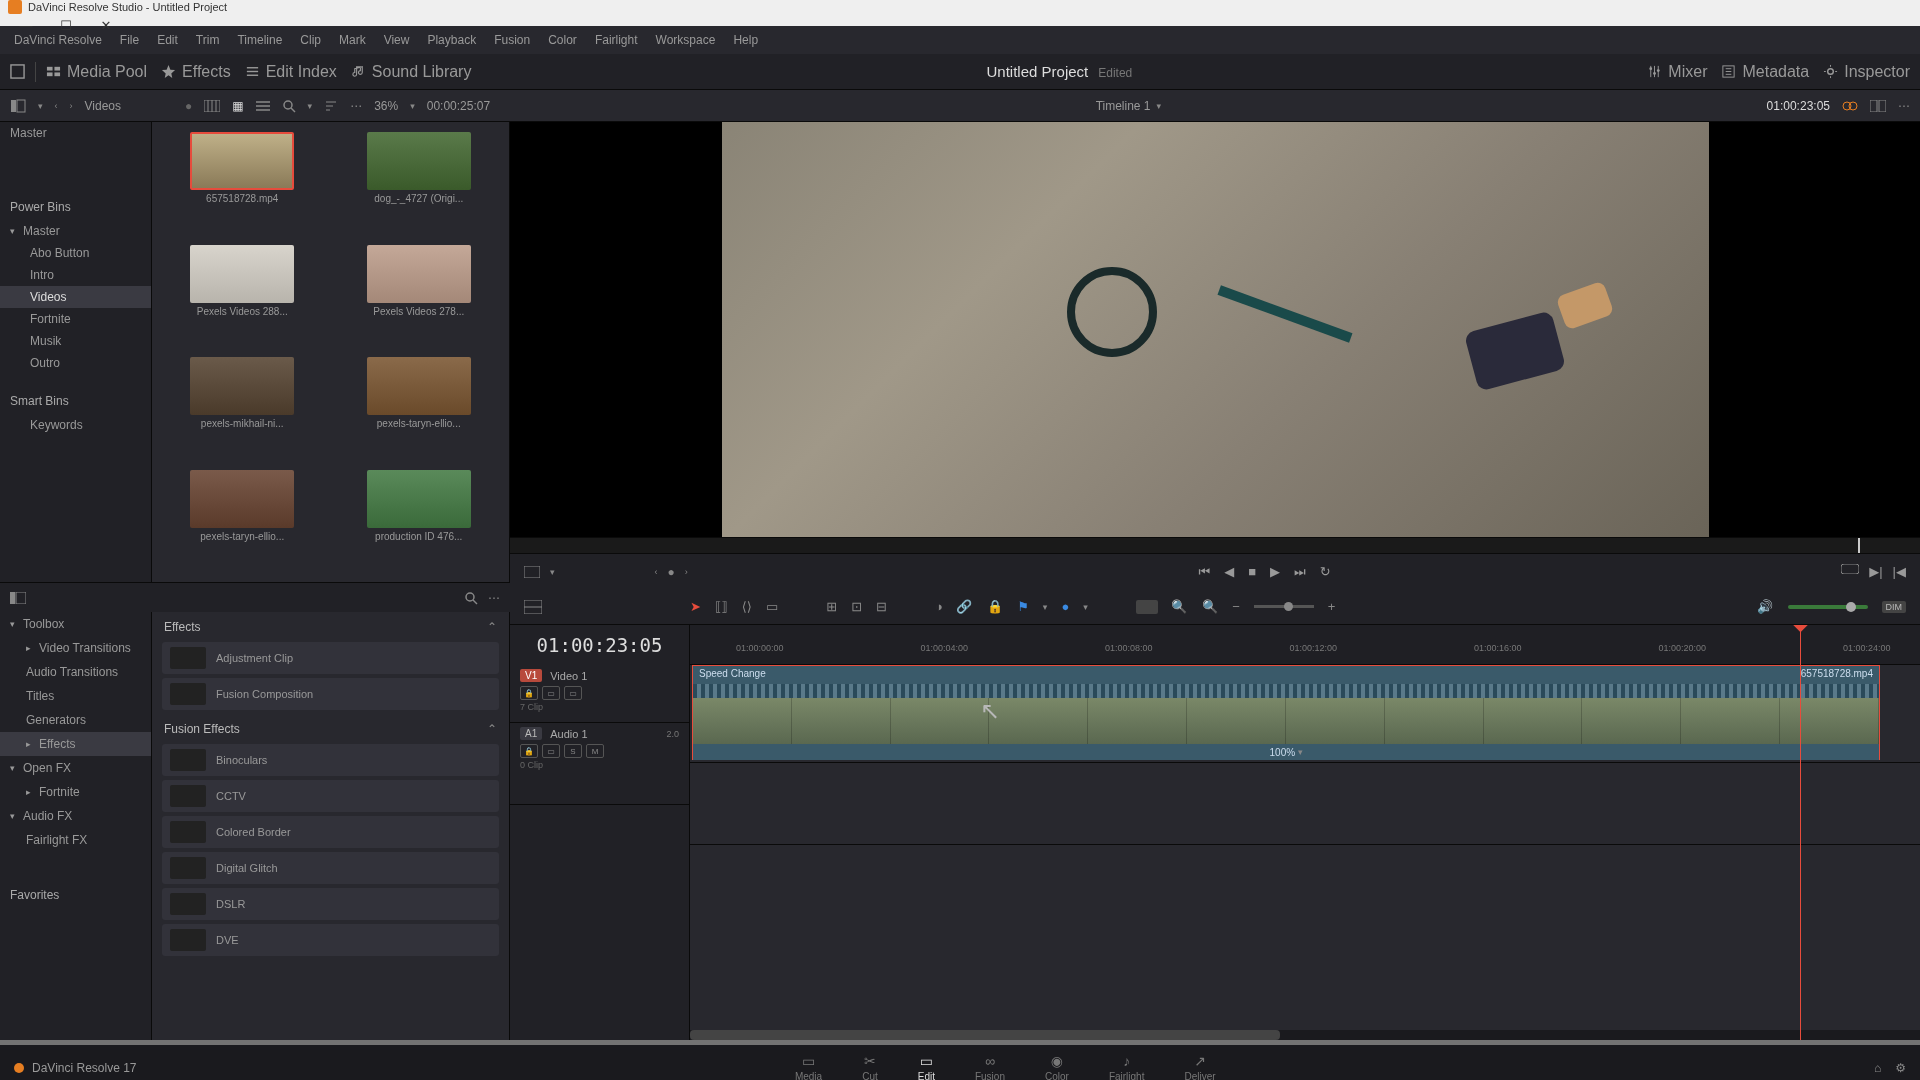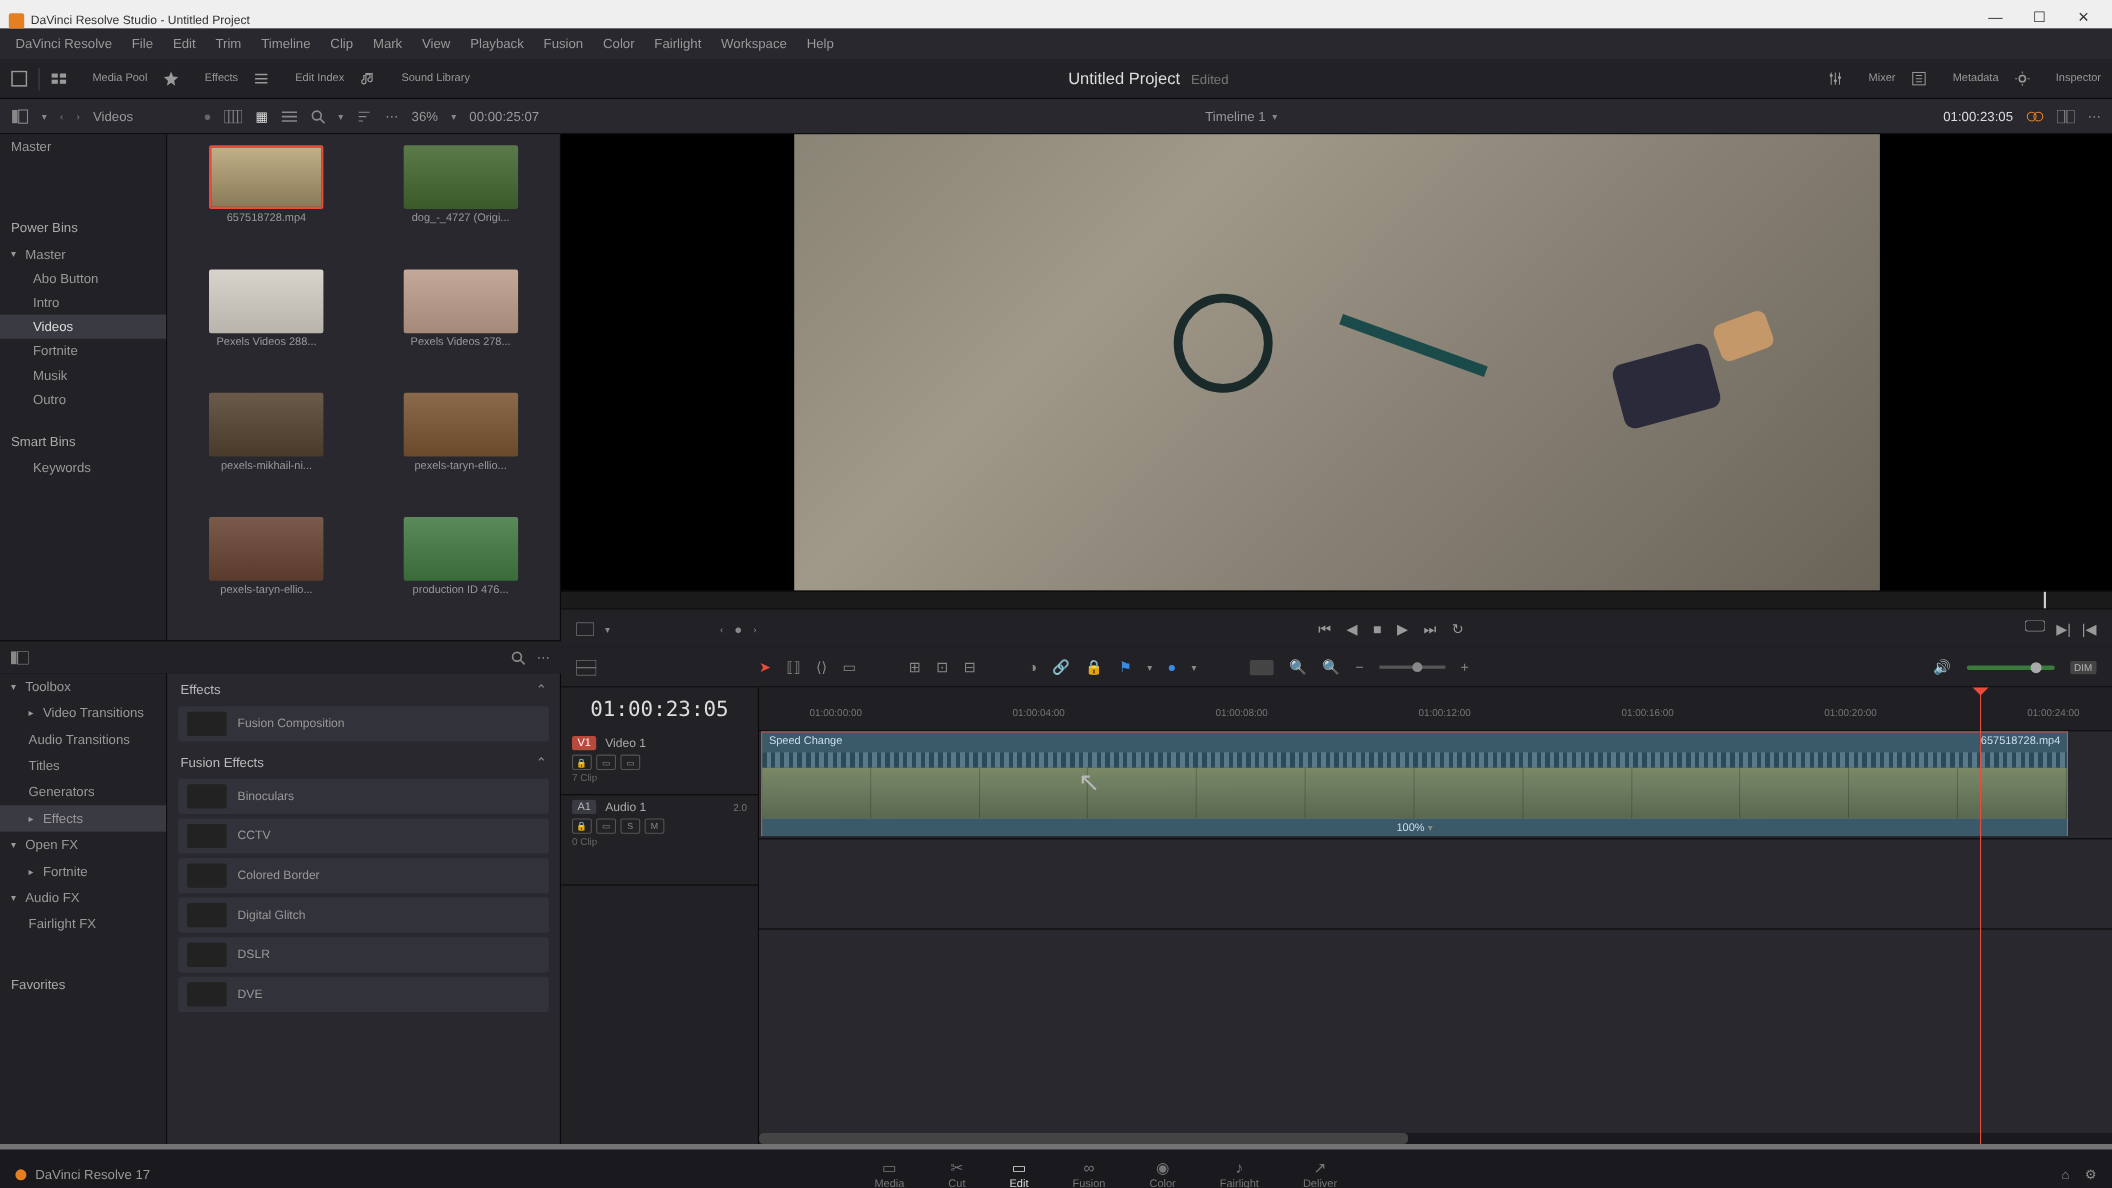--- a/index.html
+++ b/index.html
@@ -1,33 +1,33 @@
 <!DOCTYPE html>
 <html><head>
 <meta charset="utf-8">
 <style>
 * { margin: 0; padding: 0; box-sizing: border-box; font-family: -apple-system, BlinkMacSystemFont, "Segoe UI", Arial, sans-serif; }
 body { background: #1a1a1a; color: #b8b8b8; font-size: 12px; overflow: hidden; width: 1920px; height: 1080px; }
 
 
-.titlebar { height: 26px; background: #efefef; display: flex; align-items: flex-end; padding: 0 8px; justify-content: space-between; }
+.titlebar { height: 26px; background: #efefef; display: flex; align-items: flex-start; padding: 0 8px; justify-content: space-between; flex-direction: column; }
 .titlebar-left { display: flex; align-items: center; gap: 6px; }
 .titlebar-icon { width: 14px; height: 14px; background: #e67e22; border-radius: 2px; }
 .titlebar-title { color: #333; font-size: 11px; }
 .titlebar-controls { display: flex; gap: 4px; }
 .win-btn { width: 36px; height: 22px; color: #333; display: flex; align-items: center; justify-content: center; font-size: 13px; }
 
 
 .menubar { height: 28px; background: #28282e; display: flex; align-items: center; padding: 0 6px; gap: 2px; }
 .menu-item { padding: 4px 8px; color: #999; font-size: 12px; cursor: pointer; }
 
 
 .top-toolbar { height: 36px; background: #212126; display: flex; align-items: center; border-bottom: 1px solid #0a0a0a; }
 .tool-section { display: flex; align-items: center; padding: 0 10px; gap: 14px; }
-.tool-btn { display: flex; align-items: center; gap: 23px; color: #999; font-size: 10px; }
+.tool-btn { display: flex; align-items: center; gap: 6px; color: #999; font-size: 16px; }
 .tool-icon { width: 15px; height: 15px; }
 .project-title-wrap { flex: 1; display: flex; justify-content: center; align-items: baseline; gap: 10px; }
 .project-title { color: #ddd; font-size: 15px; font-weight: 500; }
 .project-edited { color: #777; font-size: 12px; }
 
 
 .secondary-bar { height: 32px; background: #28282e; display: flex; align-items: center; justify-content: space-between; padding: 0 10px; border-bottom: 1px solid #0a0a0a; }
 .sec-left, .sec-right { display: flex; align-items: center; gap: 12px; }
 .sec-item { color: #999; font-size: 12px; }
 .timeline-name { display: flex; align-items: center; gap: 6px; }
@@ -410,20 +410,24 @@
         <div class="effects-cat effects-sub">Fairlight FX</div>
         <div style="height:30px"></div>
         <div class="bin-header">Favorites</div>
       </div>
       <div class="effects-panel">
         <div class="effects-header">
             <span>Effects</span>
             <span style="color:#888">⌃</span>
           </div>
         <div class="effects-list" id="fx-list-1">
+            <div class="effect-item">
+              <div class="effect-thumb"></div>
+              <span>Adjustment Clip</span>
+            </div>
             <div class="effect-item">
               <div class="effect-thumb"></div>
               <span>Fusion Composition</span>
             </div>
           </div>
         <div class="effects-header">
             <span>Fusion Effects</span>
             <span style="color:#888">⌃</span>
           </div>
         <div class="effects-list" id="fx-list-2">

